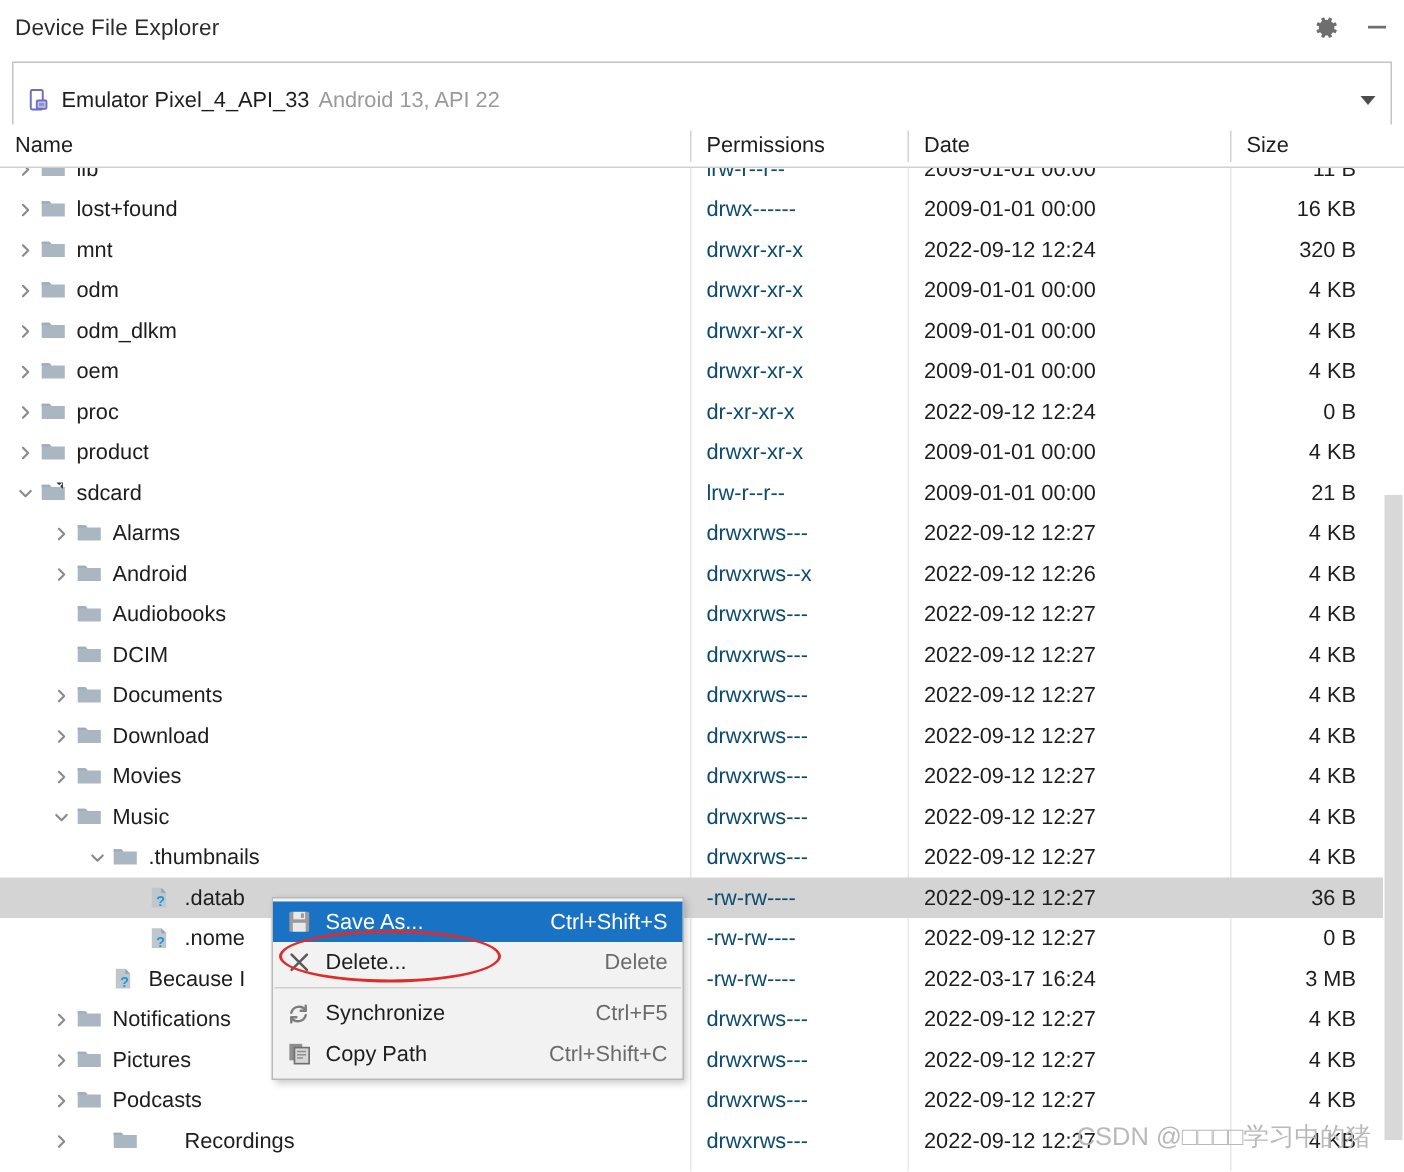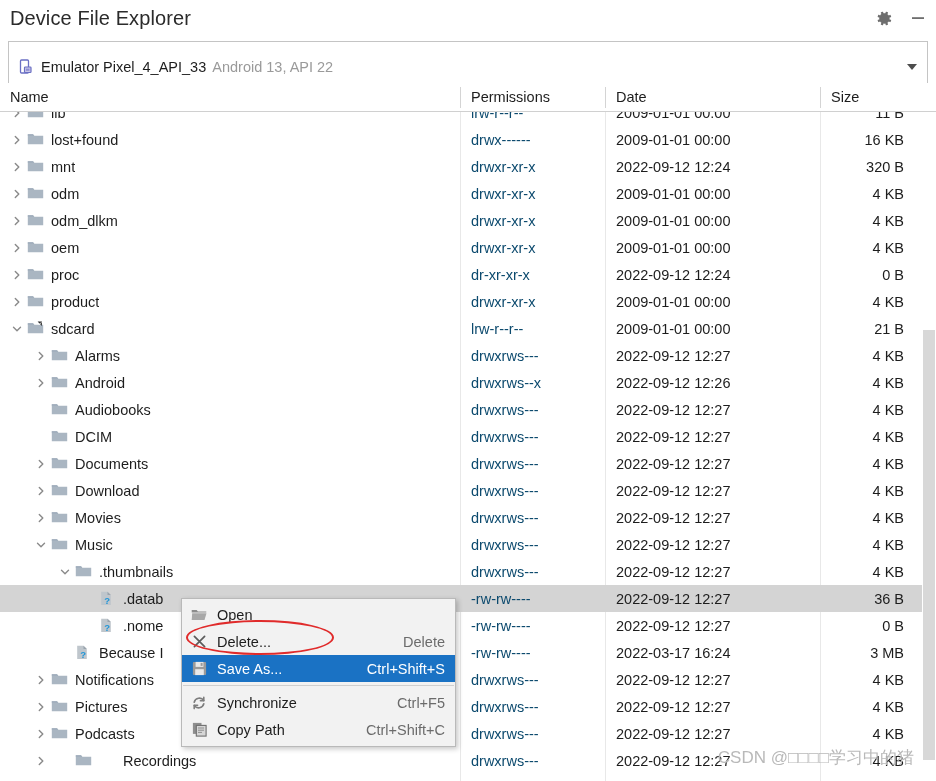--- a/index.html
+++ b/index.html
@@ -18,21 +18,21 @@
 
   
   .titlebar {
     position: absolute; left: 0; top: 0;
     width: 936px; height: 36px;
     background: #ffffff;
     display: flex; align-items: center;
   }
   .titlebar-text {
     margin-left: 10px;
-    font-size: 20px;
+    font-size: 15px;
     color: #2b2b2b;
     letter-spacing: 0.1px;
   }
   .titlebar-actions {
     position: absolute; right: 8px; top: 0;
     height: 36px; display: flex; align-items: center; gap: 14px;
   }
   .tb-icon {
     width: 20px; height: 20px;
     display: flex; align-items: center; justify-content: center;
@@ -746,50 +746,40 @@
           <div class="row-size">4 KB</div>
         </div>
       </div>
   </div>
 
   <div class="scrollbar-track">
     <div class="scrollbar-thumb" style="top:218px;height:430px;"></div>
   </div>
 
   <div class="ctxmenu" id="ctxmenu">
-      <div class="mi">
-        <span class="mi-icon">
-          <svg width="16" height="14" viewBox="0 0 16 14">
-            <path d="M0.7 2h5l1.2 1.4h8.4v1.2H0.7z" fill="#8c8c8c"></path>
-            <path d="M1.2 5.2h14.3l-2 6.8H0.7z" fill="#a8a8a8"></path>
-          </svg>
-        </span>
-        <span class="mi-label">Open</span>
-        <span class="mi-accel"></span>
-      </div>
-      <div class="mi">
-        <span class="mi-icon">
-          <svg width="15" height="15" viewBox="0 0 15 15">
-            <path d="M2.4 2.4l10.2 10.2M12.6 2.4L2.4 12.6" stroke="#5b5b5b" stroke-width="1.7" stroke-linecap="round"></path>
-          </svg>
-        </span>
-        <span class="mi-label">Delete...</span>
-        <span class="mi-accel">Delete</span>
-      </div>
       <div class="mi highlight">
         <span class="mi-icon">
           <svg width="15" height="15" viewBox="0 0 15 15">
             <rect x="0.9" y="0.9" width="13.2" height="13.2" rx="1" fill="#9a9a9a"></rect>
             <rect x="3.6" y="0.9" width="7.8" height="5" fill="#e9e9e9"></rect>
             <rect x="8.6" y="1.9" width="2" height="3" fill="#9a9a9a"></rect>
             <rect x="3.2" y="8.2" width="8.6" height="5.9" fill="#e9e9e9"></rect>
           </svg>
         </span>
         <span class="mi-label">Save As...</span>
         <span class="mi-accel">Ctrl+Shift+S</span>
+      </div>
+      <div class="mi">
+        <span class="mi-icon">
+          <svg width="15" height="15" viewBox="0 0 15 15">
+            <path d="M2.4 2.4l10.2 10.2M12.6 2.4L2.4 12.6" stroke="#5b5b5b" stroke-width="1.7" stroke-linecap="round"></path>
+          </svg>
+        </span>
+        <span class="mi-label">Delete...</span>
+        <span class="mi-accel">Delete</span>
       </div>
       <div class="mi-sep"></div>
       <div class="mi">
         <span class="mi-icon">
           <svg width="16" height="16" viewBox="0 0 16 16">
             <path d="M12.8 5.6A5.3 5.3 0 003.2 7.2" fill="none" stroke="#7d7d7d" stroke-width="1.6" stroke-linecap="round"></path>
             <path d="M3.2 10.4a5.3 5.3 0 009.6-1.6" fill="none" stroke="#7d7d7d" stroke-width="1.6" stroke-linecap="round"></path>
             <path d="M12.8 2.4v3.4h-3.4" fill="none" stroke="#7d7d7d" stroke-width="1.6" stroke-linecap="round" stroke-linejoin="round"></path>
             <path d="M3.2 13.6v-3.4h3.4" fill="none" stroke="#7d7d7d" stroke-width="1.6" stroke-linecap="round" stroke-linejoin="round"></path>
           </svg>

